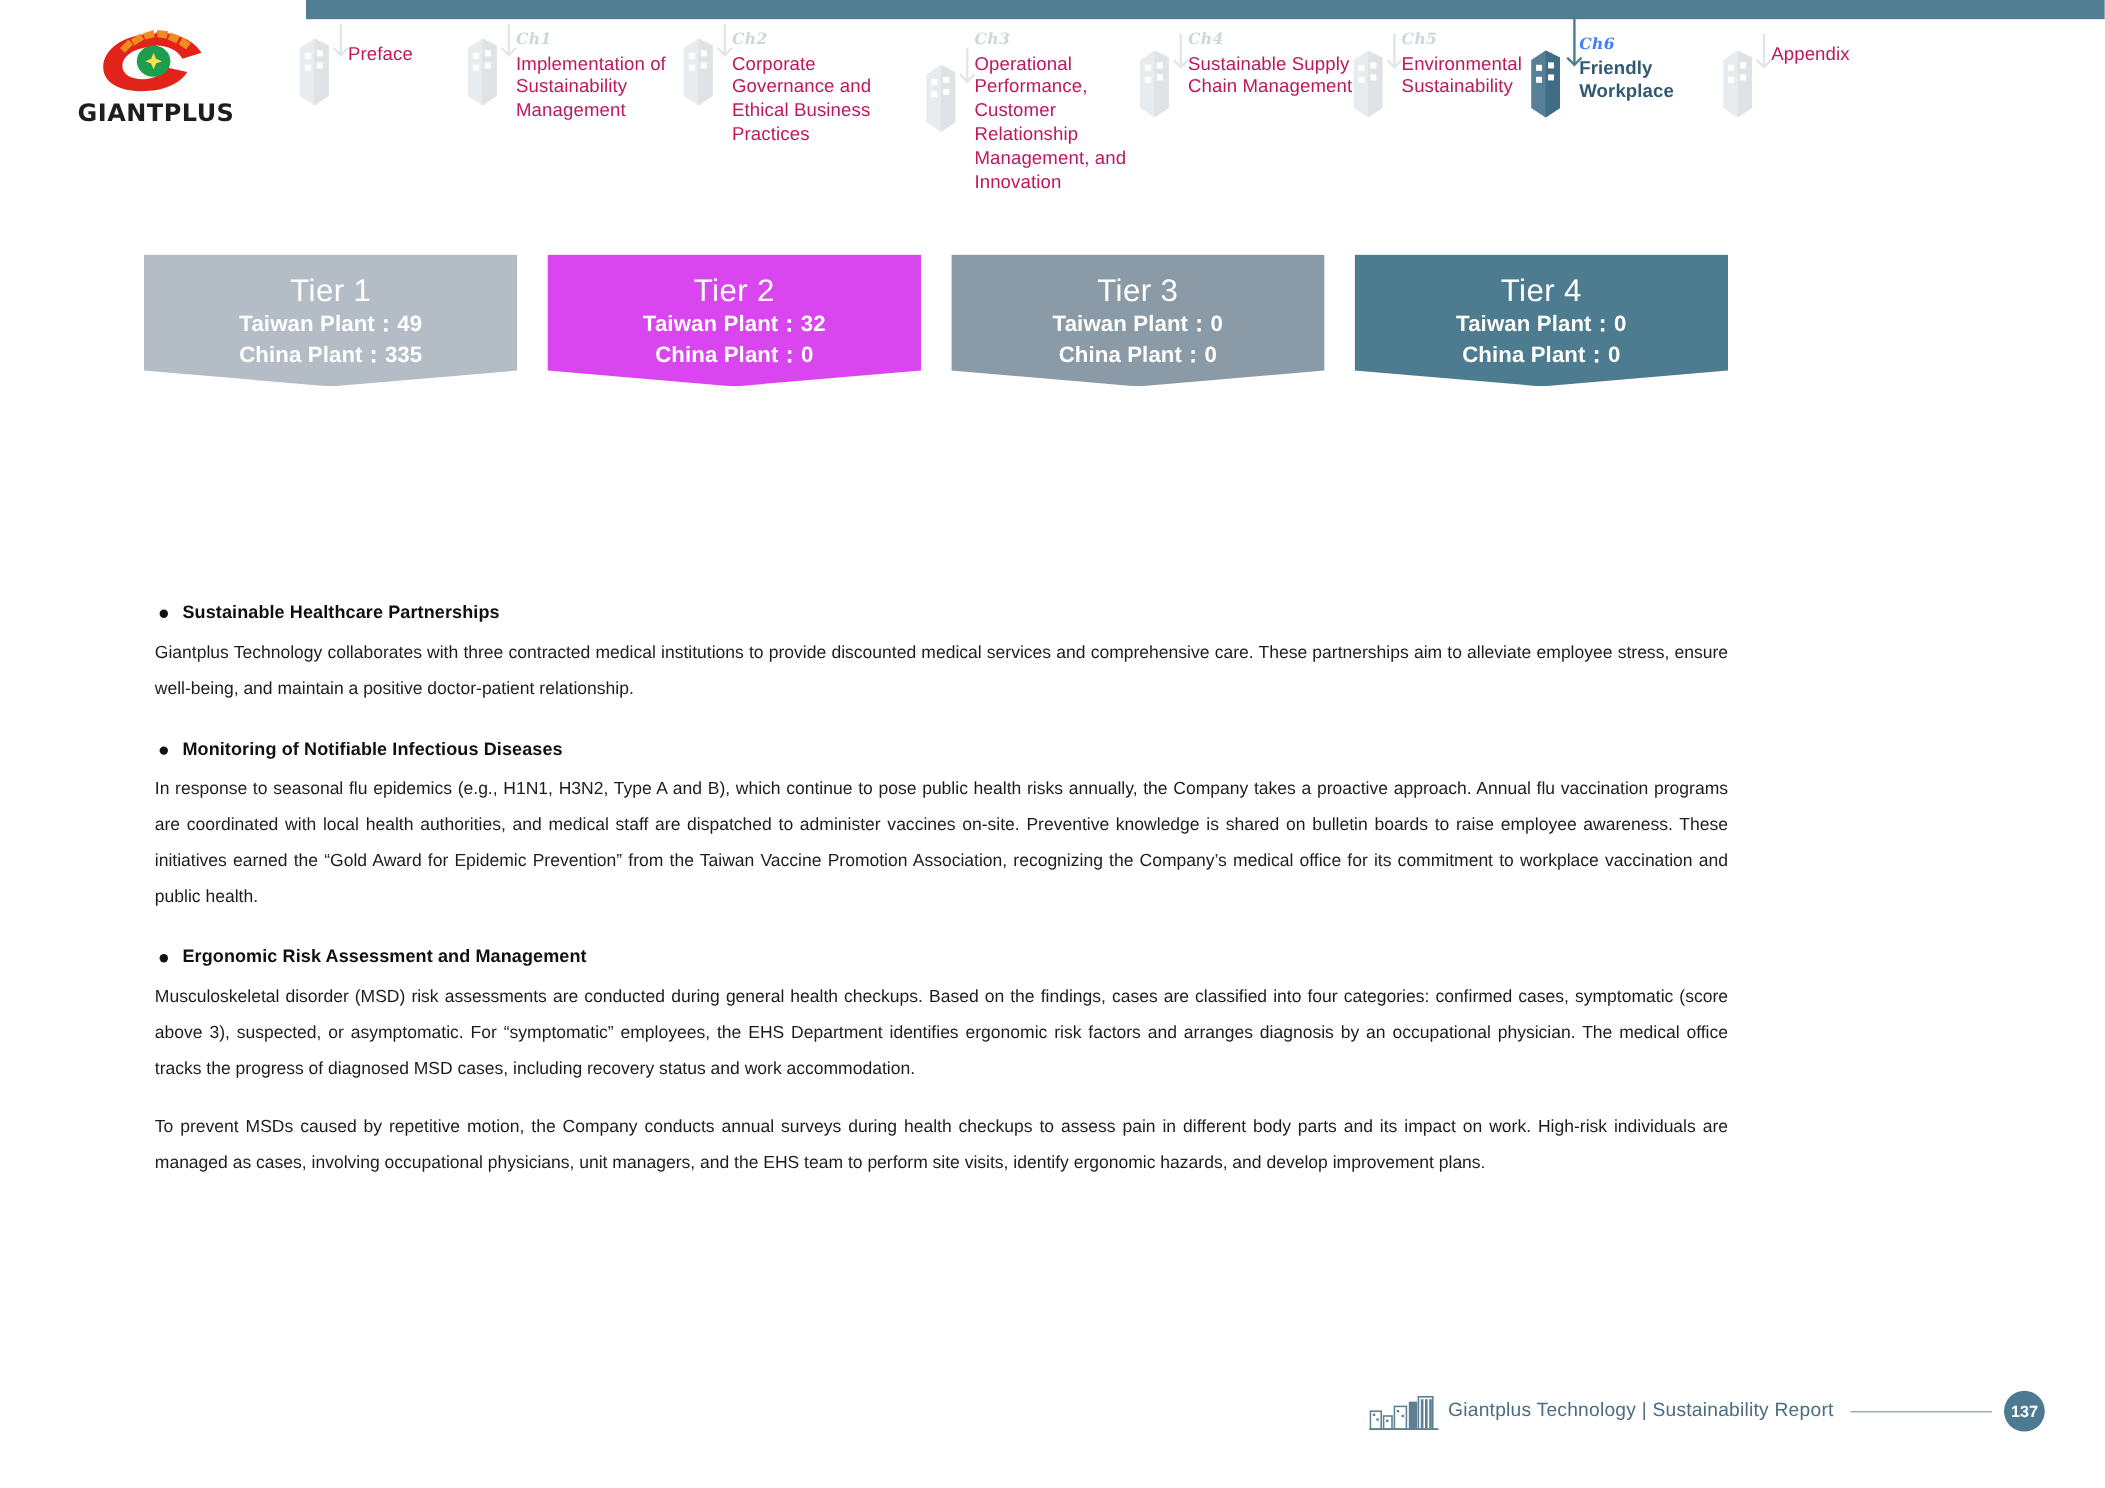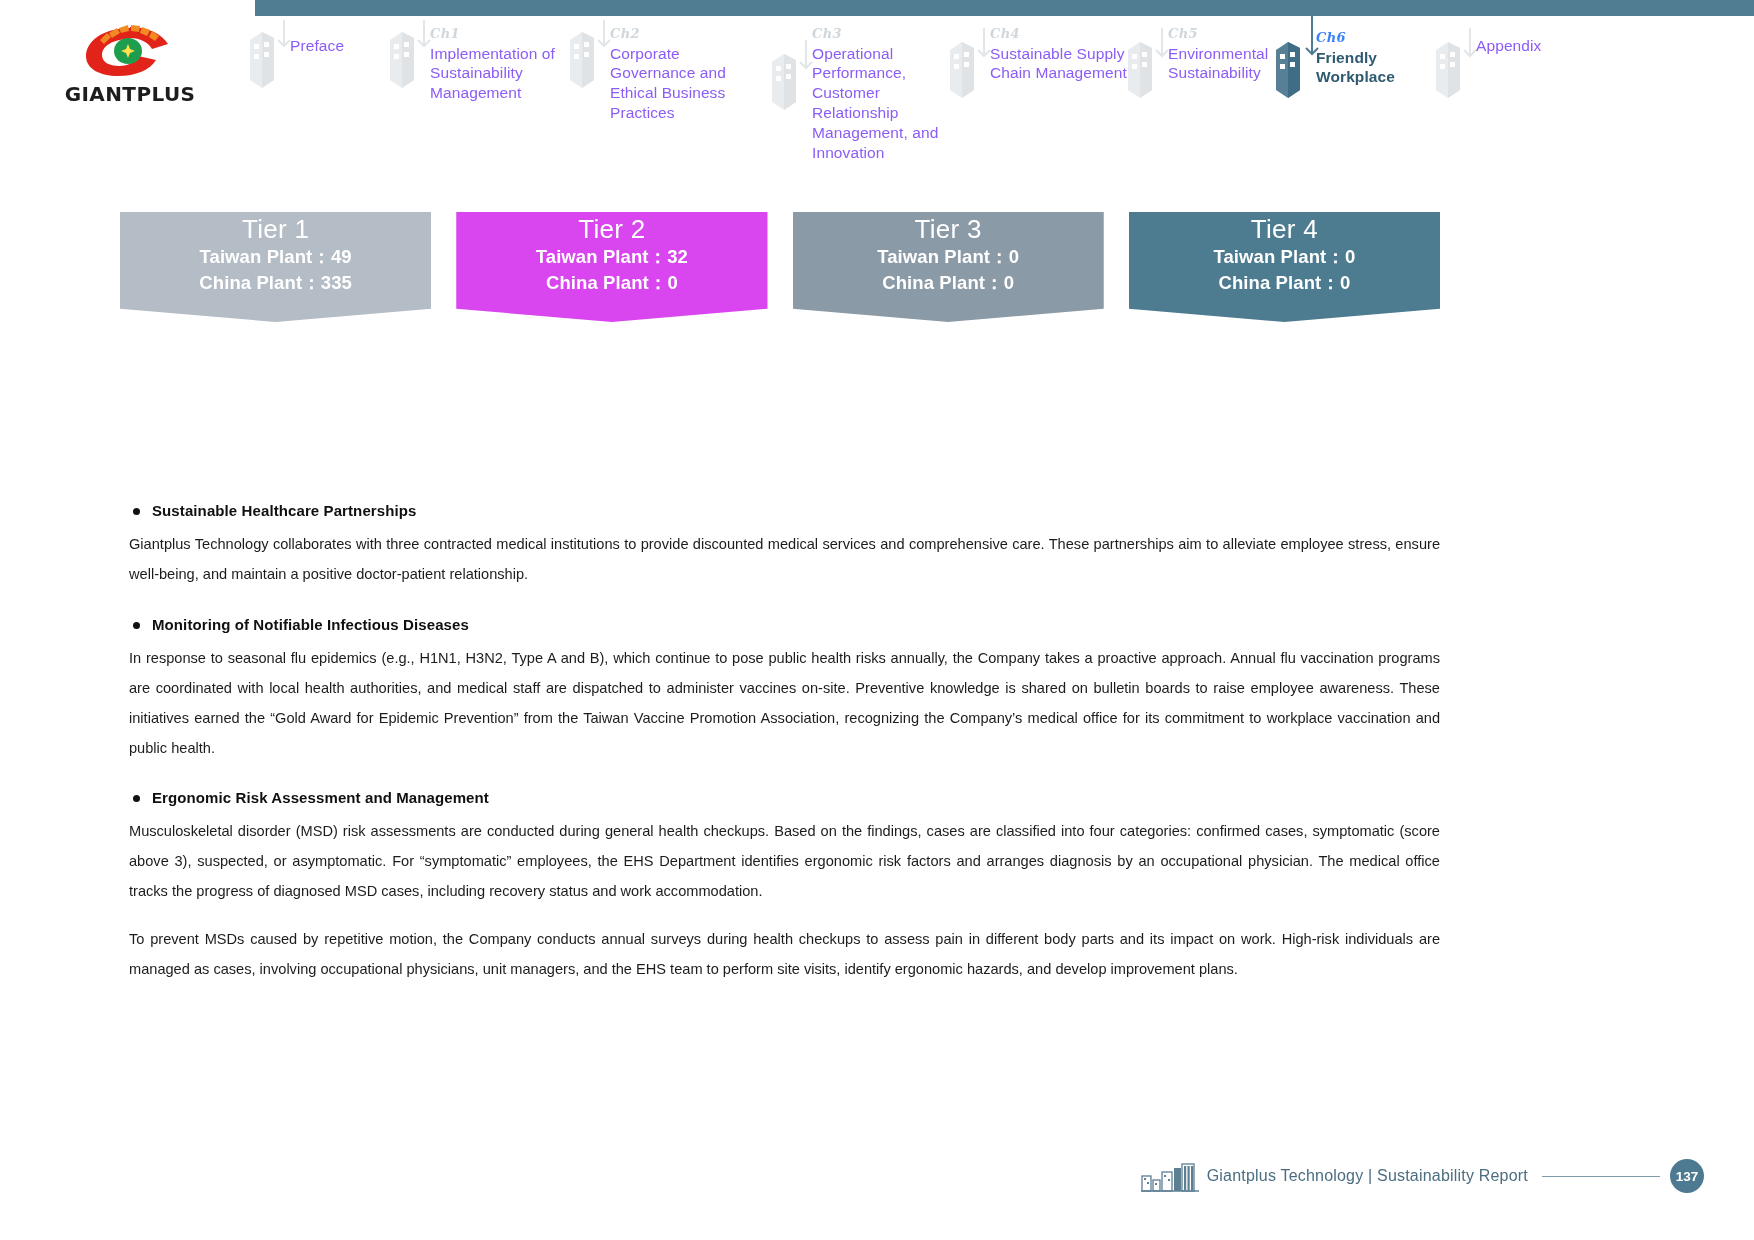--- a/index.html
+++ b/index.html
@@ -80,21 +80,21 @@
     font-style: italic;
     font-weight: bold;
     font-size: 13px;
     color: #cfd7dc;
     letter-spacing: 0.3px;
     margin-bottom: 1px;
   }
   .chapter-label {
     display: block;
     font-size: 15.5px;
-    color: #8b5cf6;
+    color: #be185d;
     letter-spacing: 0.1px;
   }
   .chapter.active .chapter-num { color: #44climbing; }
   .chapter.active .chapter-num { color: #3b82f6; }
   .chapter.active .chapter-label { color: #2f5b72; font-weight: bold; }
 
   
   .tiers {
     position: absolute;
     top: 212px; left: 120px;
@@ -104,21 +104,21 @@
     gap: 25px;
   }
   .tier {
     position: relative;
     flex: 1 1 0;
     height: 232px;
   }
   .tier-head {
     position: relative;
     height: 110px;
-    padding-top: 3px;
+    padding-top: 16px;
     text-align: center;
     color: #ffffff;
     clip-path: polygon(0 0, 100% 0, 100% 88%, 50% 100%, 0 88%);
   }
   .tier-title {
     display: block;
     font-size: 26px;
     font-weight: normal;
     line-height: 1.12;
     letter-spacing: 0.3px;

